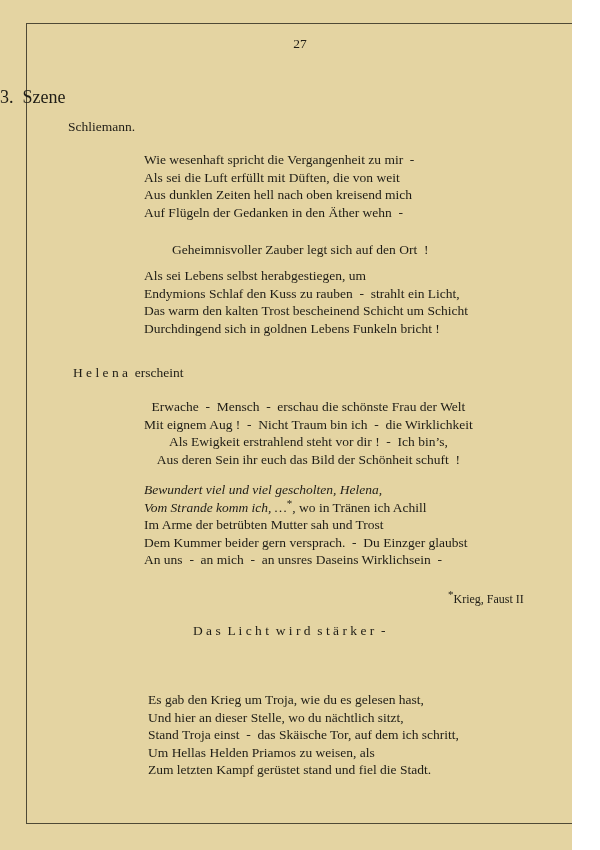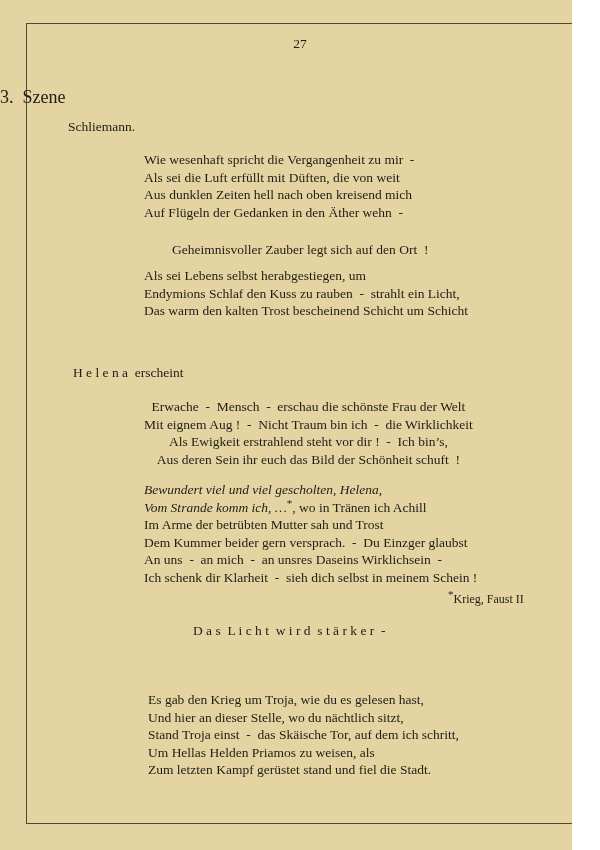--- a/index.html
+++ b/index.html
@@ -76,38 +76,38 @@
     <div class="line">Aus dunklen Zeiten hell nach oben kreisend mich</div>
     <div class="line">Auf Flügeln der Gedanken in den Äther wehn  -</div>
   </div>
 
   <div class="abs line stanza-1-coda">Geheimnisvoller Zauber legt sich auf den Ort  !</div>
 
   <div class="abs stanza-2">
     <div class="line">Als sei Lebens selbst herabgestiegen, um</div>
     <div class="line">Endymions Schlaf den Kuss zu rauben  -  strahlt ein Licht,</div>
     <div class="line">Das warm den kalten Trost bescheinend Schicht um Schicht</div>
+    <div class="line">Durchdingend sich in goldnen Lebens Funkeln bricht !</div>
   </div>
 
   <div class="abs line direction-helena">H e l e n a  erscheint</div>
 
   <div class="abs stanza-3">
     <div class="line">Erwache  -  Mensch  -  erschau die schönste Frau der Welt</div>
     <div class="line">Mit eignem Aug !  -  Nicht Traum bin ich  -  die Wirklichkeit</div>
     <div class="line">Als Ewigkeit erstrahlend steht vor dir !  -  Ich bin’s,</div>
     <div class="line">Aus deren Sein ihr euch das Bild der Schönheit schuft  !</div>
   </div>
 
   <div class="abs stanza-4">
     <div class="line italic">Bewundert viel und viel gescholten, Helena,</div>
     <div class="line"><span class="italic">Vom Strande komm ich, …</span><span class="star-sup">*</span><span>, wo in Tränen ich Achill</span></div>
     <div class="line">Im Arme der betrübten Mutter sah und Trost</div>
     <div class="line">Dem Kummer beider gern versprach.  -  Du Einzger glaubst</div>
     <div class="line">An uns  -  an mich  -  an unsres Daseins Wirklichsein  -</div>
-    <div class="line">Ich schenk dir Klarheit  -  sieh dich selbst in meinem Schein !</div>
   </div>
 
   <div class="abs footnote"><sup>*</sup><span>Krieg, Faust II</span></div>
 
   <div class="abs line direction-light">D a s  L i c h t  w i r d  s t ä r k e r  -</div>
 
   <div class="abs stanza-5">
     <div class="line">Es gab den Krieg um Troja, wie du es gelesen hast,</div>
     <div class="line">Und hier an dieser Stelle, wo du nächtlich sitzt,</div>
     <div class="line">Stand Troja einst  -  das Skäische Tor, auf dem ich schritt,</div>

